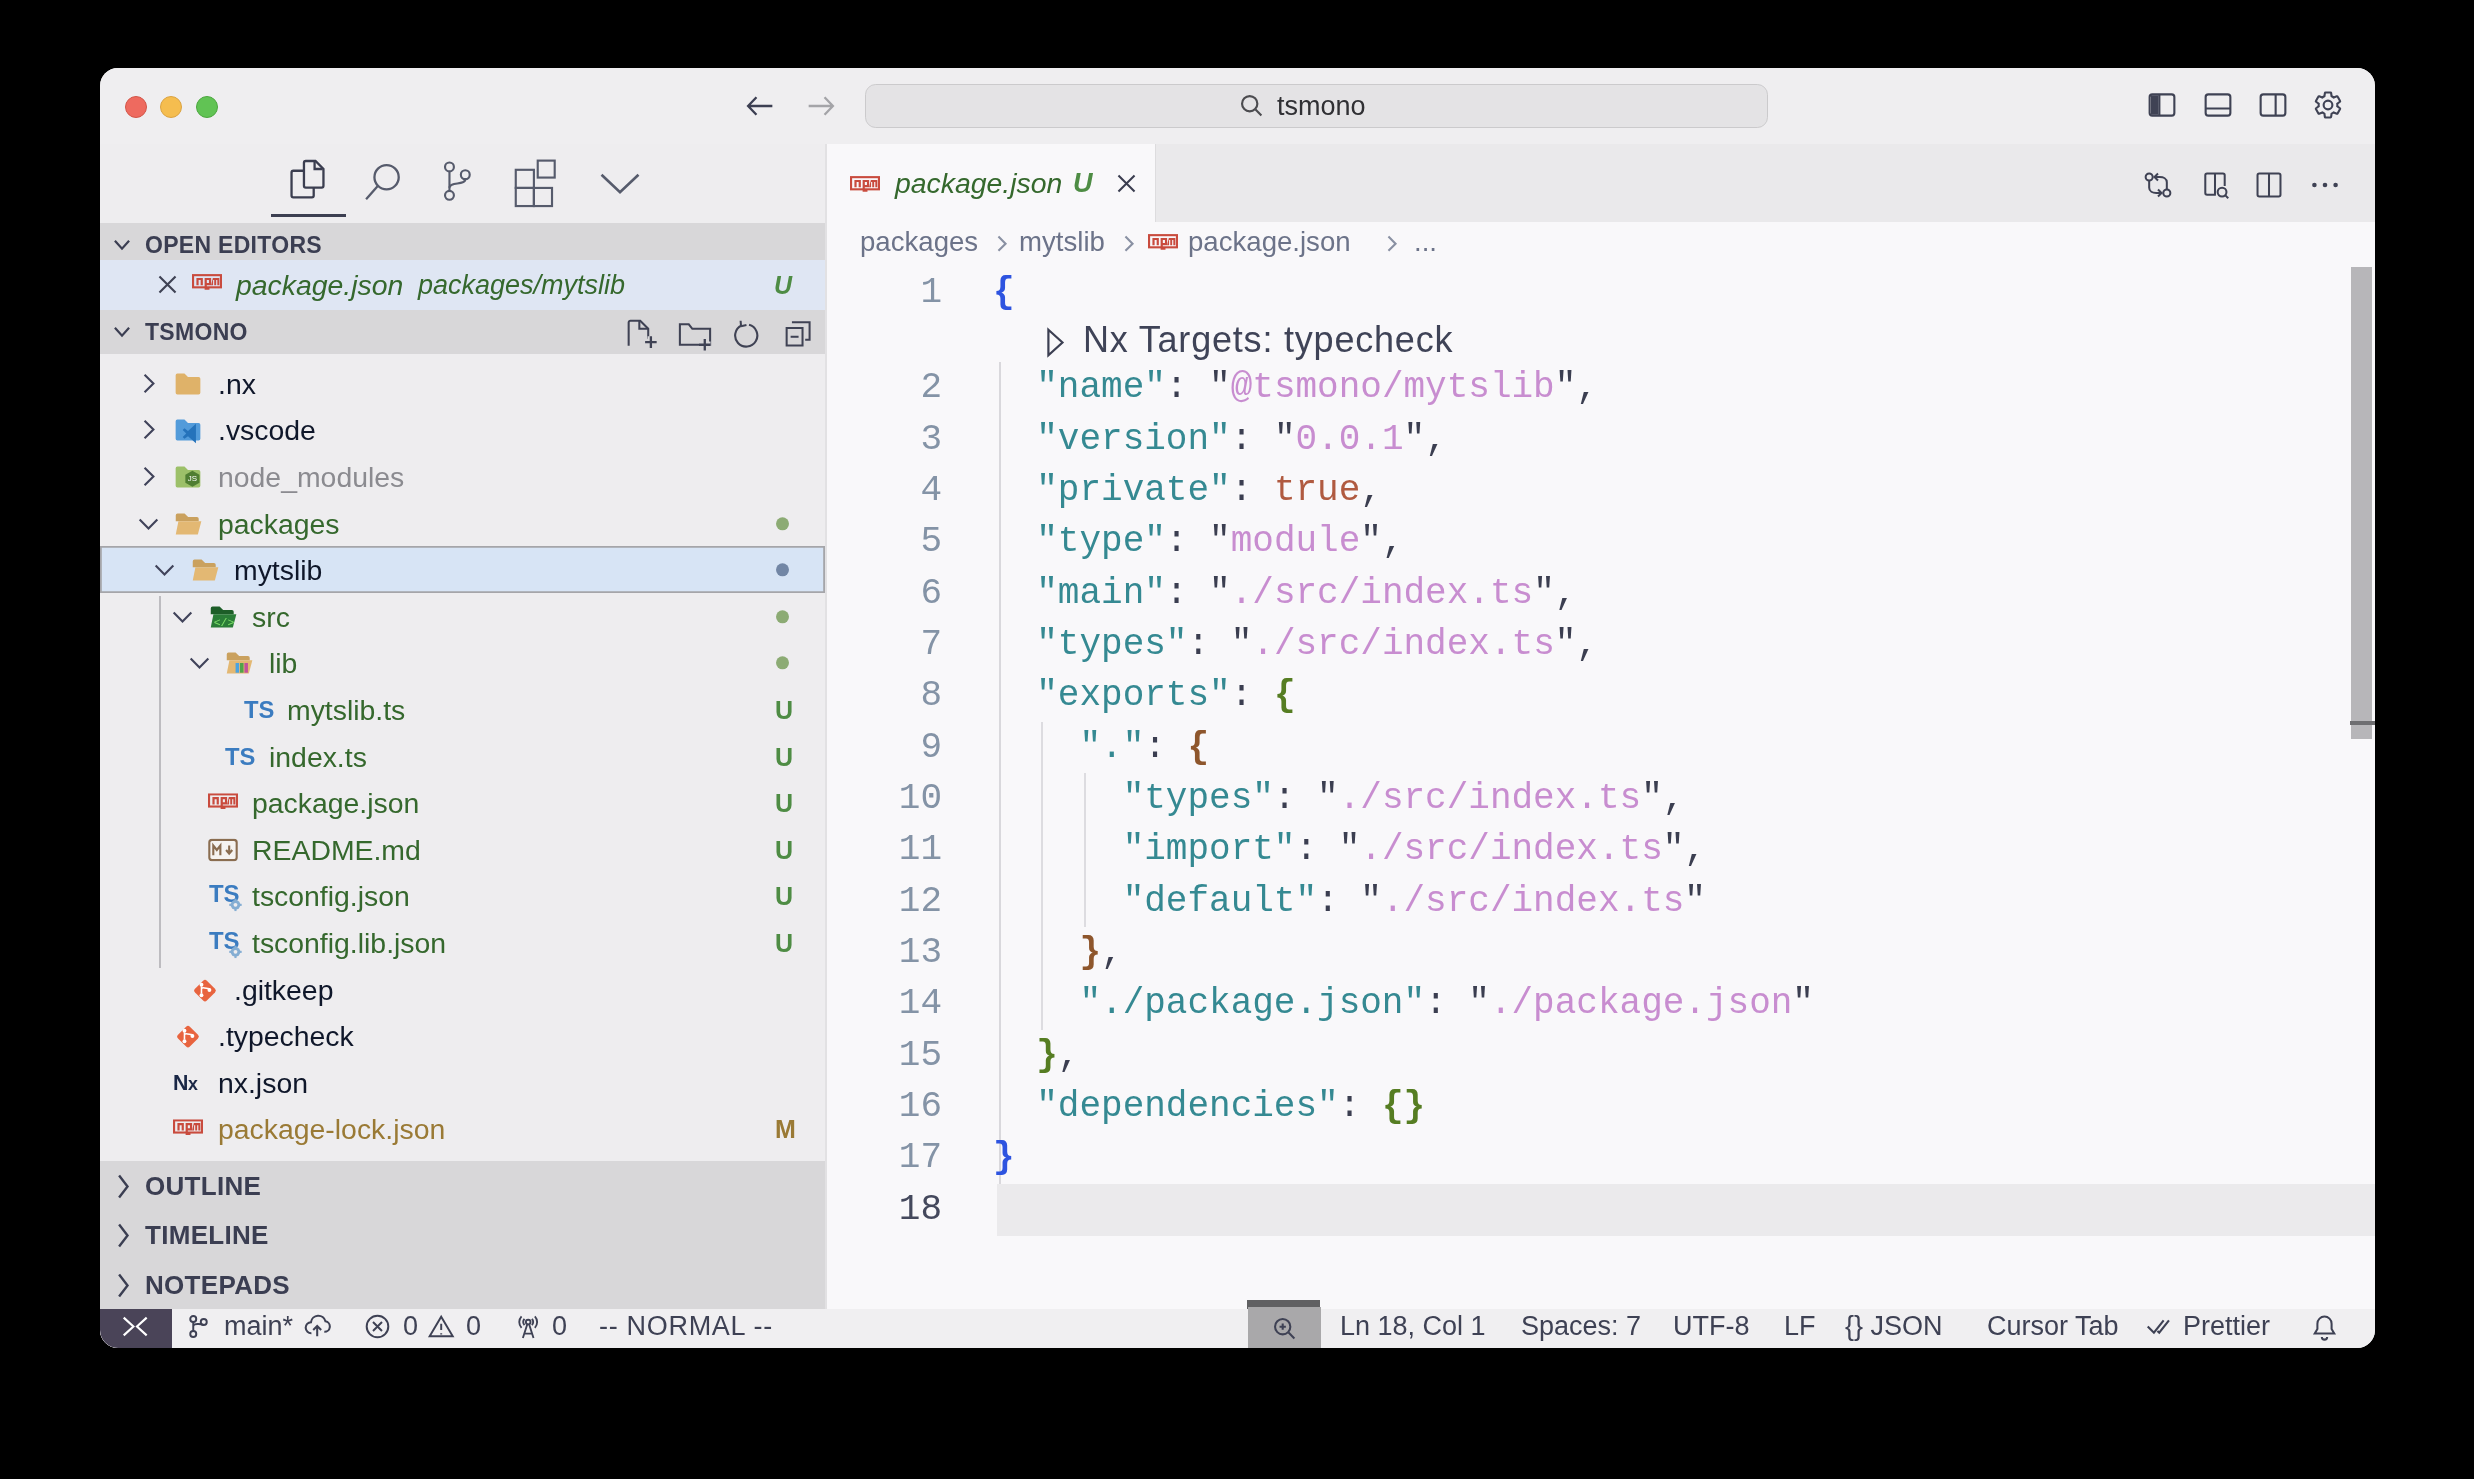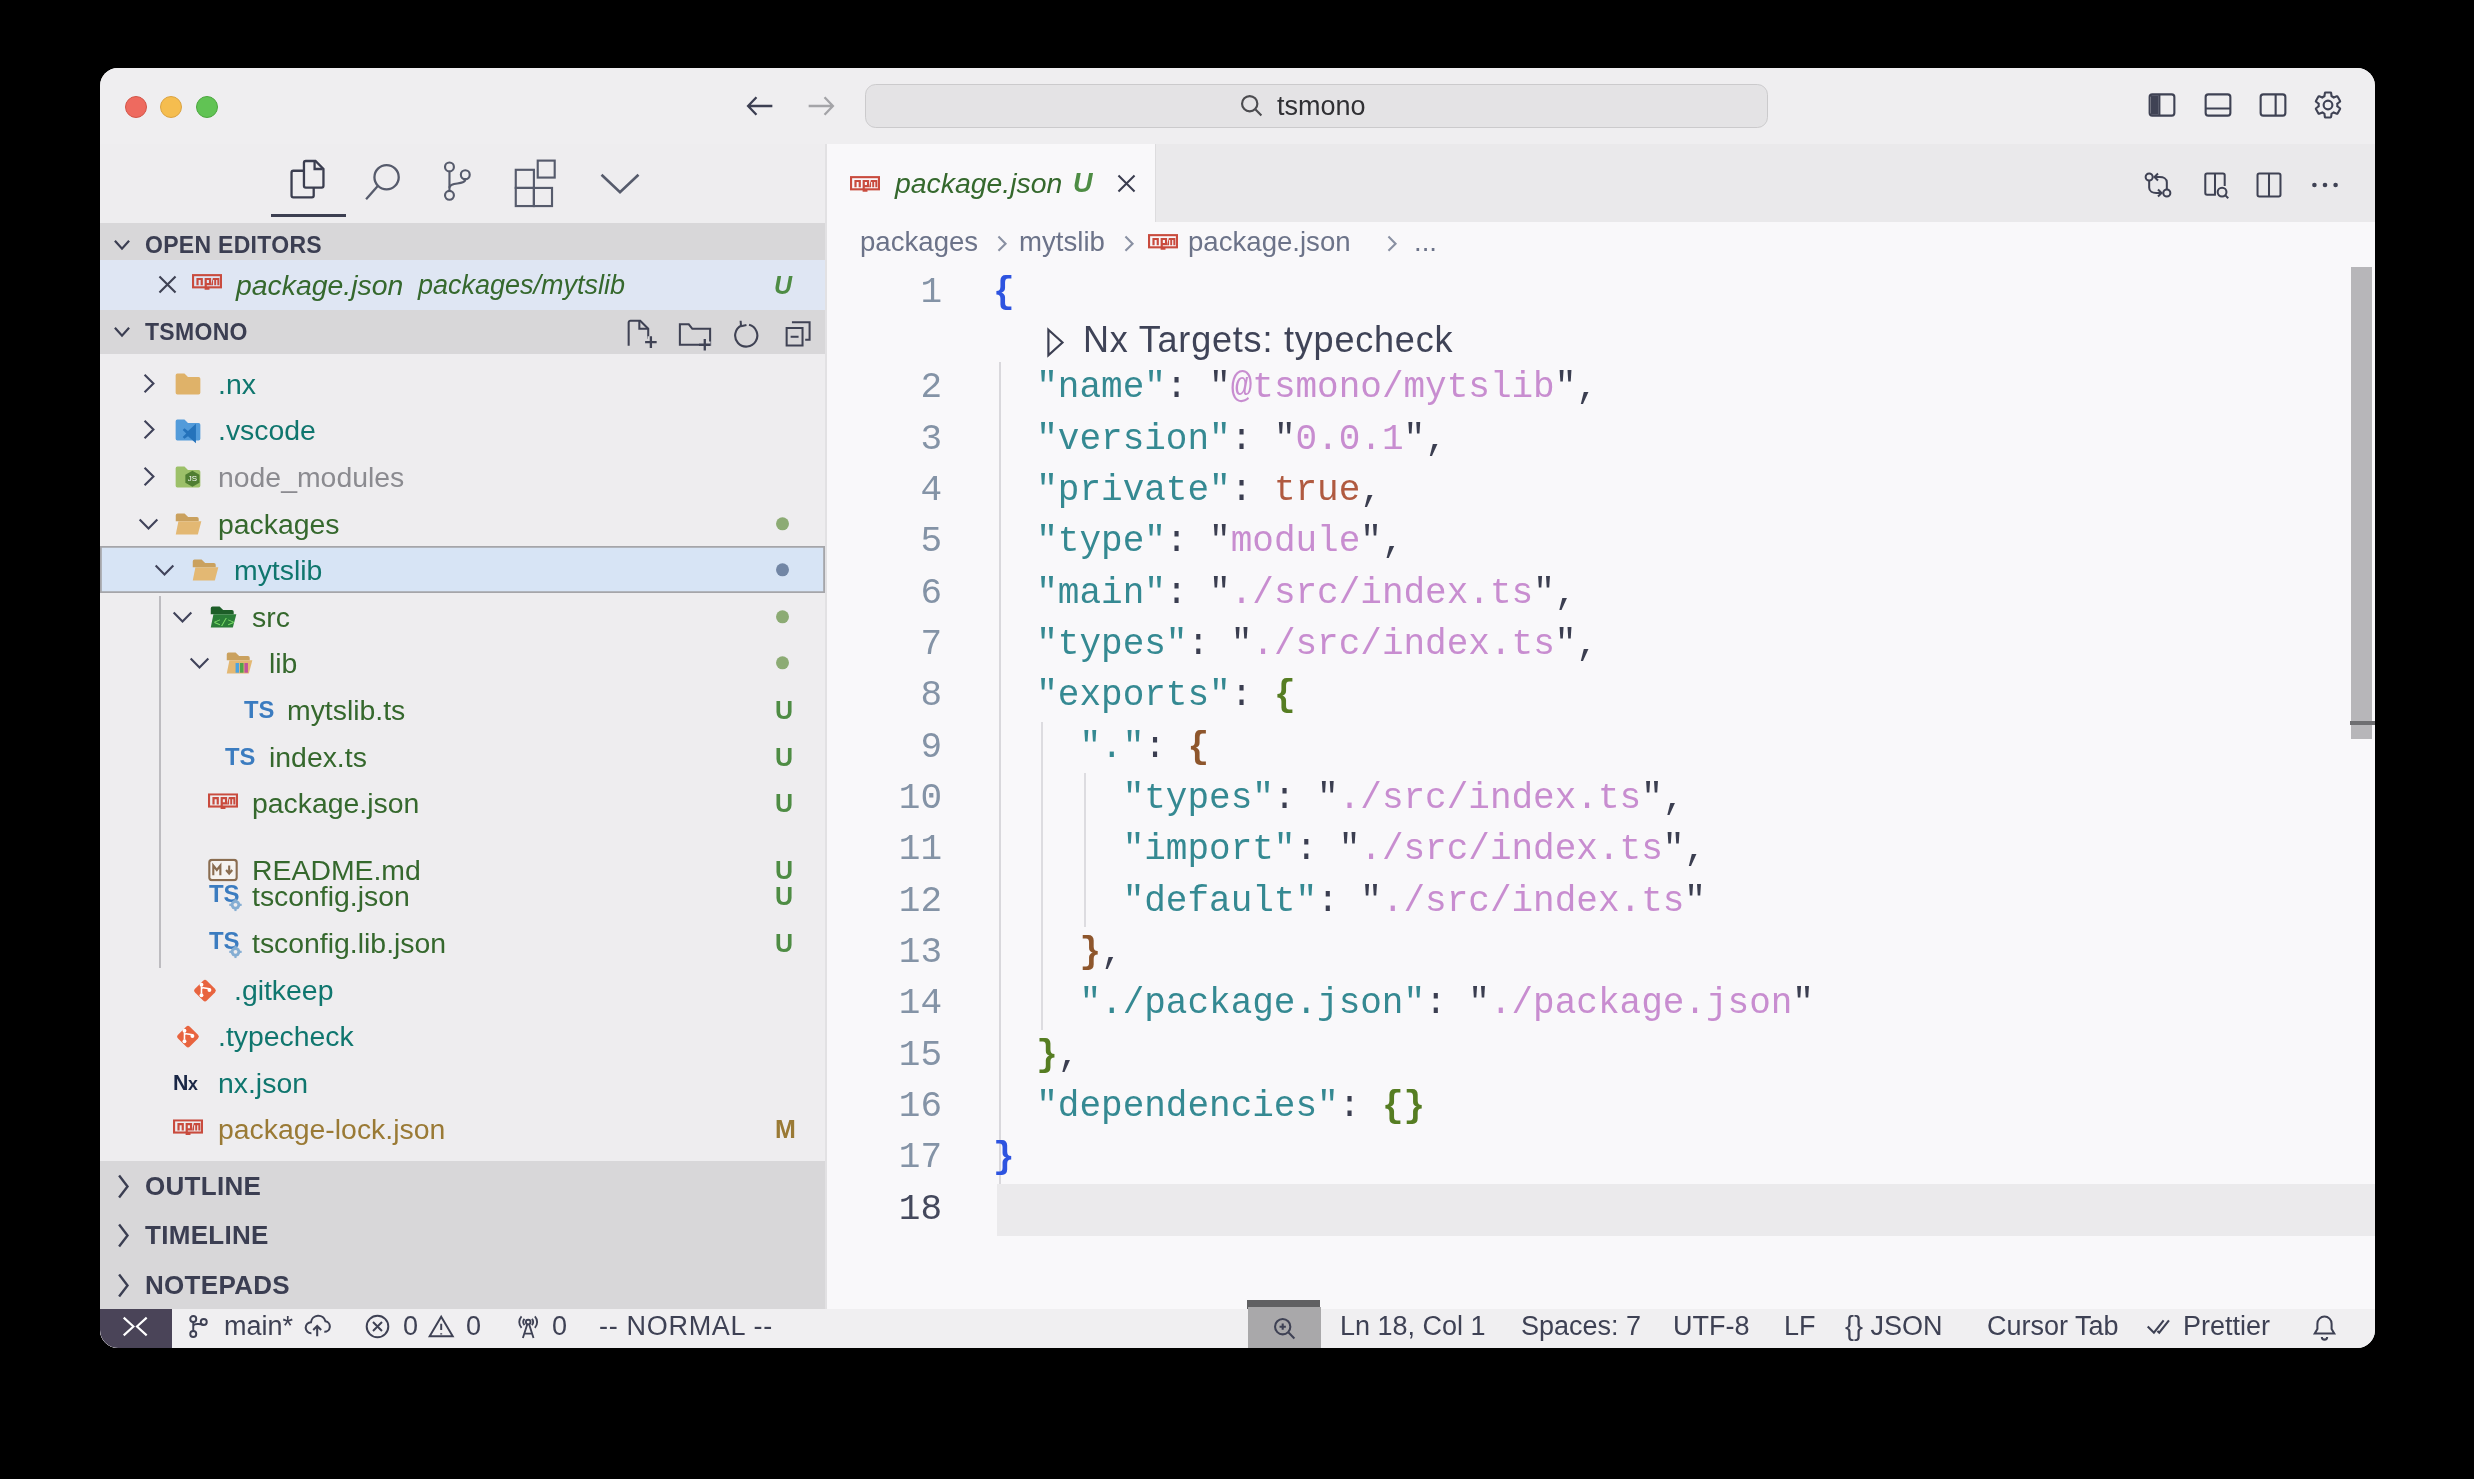--- a/index.html
+++ b/index.html
@@ -22,21 +22,21 @@
     color:#303034; font-size:27px;
   }
   
   #sidebar { position:absolute; left:0; top:76px; width:725px; height:1165px; background:#eeedef; }
   #sidebar .hdr {
     position:absolute; left:0; width:725px; background:#d8d7d9;
     color:#3b3e52; font-weight:bold; font-size:23px;
   }
   .hdrlabel { position:absolute; left:45px; top:50%; transform:translateY(-50%); letter-spacing:0.3px; }
   .treerow { position:absolute; left:0; width:725px; height:47px; }
-  .rowtext { position:absolute; top:50%; transform:translateY(-50%); font-size:28.4px; color:#0f766e; white-space:pre; }
+  .rowtext { position:absolute; top:50%; transform:translateY(-50%); font-size:28.4px; color:#0f172a; white-space:pre; }
   .badge { position:absolute; top:50%; transform:translateY(-50%); font-size:25px; font-weight:bold; }
   .dot { position:absolute; width:13.3px; height:13.3px; border-radius:50%; top:50%; transform:translateY(-50%); left:676px; }
   .g-green { color:#4e8c44; }
   .g-text  { color:#35682d; }
   .g-mod   { color:#9a7a35; }
   .g-ign   { color:#8b8b90; }
   
   #editor { position:absolute; left:727px; top:76px; width:1548px; height:1165px; background:#eae9eb; }
   #tab {
     position:absolute; left:0px; top:0px; width:329px; height:78px; background:#f9f8fa;
@@ -299,21 +299,21 @@
                 <g fill="#c94b3e">
                   <path d="M5 4.3 h7.3 v8.4 h-2.5 V6.8 h-2.3 v5.9 H5 z"></path>
                   <path d="M14.3 4.3 h7.4 v8.4 h-4.9 v2.6 h3 v2.5 h-5.5 z M16.8 6.8 v3.4 h2.4 V6.8 z" fill-rule="evenodd"></path>
                   <path d="M23.6 4.3 h7.4 v8.4 h-2.3 V6.8 h-1.3 v5.9 h-2.2 V6.8 h-1.3 v5.9 h-2.3 z"></path>
                 </g>
               </svg></span>
           </span>
           <span class="rowtext g-text" style="left:152px">package.json</span>
           <span class="badge g-green" style="left:675px">U</span>
         </div>
-        <div class="treerow" style="top:682px;margin-top:20px;">
+        <div class="treerow" style="top:682px;">
           <span class="abs" style="left:108px;top:50%;transform:translateY(-50%);display:inline-flex">
             <svg width="30" height="23" viewBox="0 0 34 26">
               <rect x="1.5" y="1.5" width="31" height="23" rx="3" fill="#f5f3f0" stroke="#8a6d50" stroke-width="2.4"></rect>
               <path d="M6 19 V8 l4 5 4-5 v11" stroke="#8a6d50" stroke-width="2.4" fill="none"></path>
               <path d="M24 8 v8 M20.5 13 l3.5 4 3.5-4" stroke="#8a6d50" stroke-width="2.4" fill="none"></path>
             </svg>
           </span>
           <span class="rowtext g-text" style="left:152px">README.md</span>
           <span class="badge g-green" style="left:675px">U</span>
         </div>

